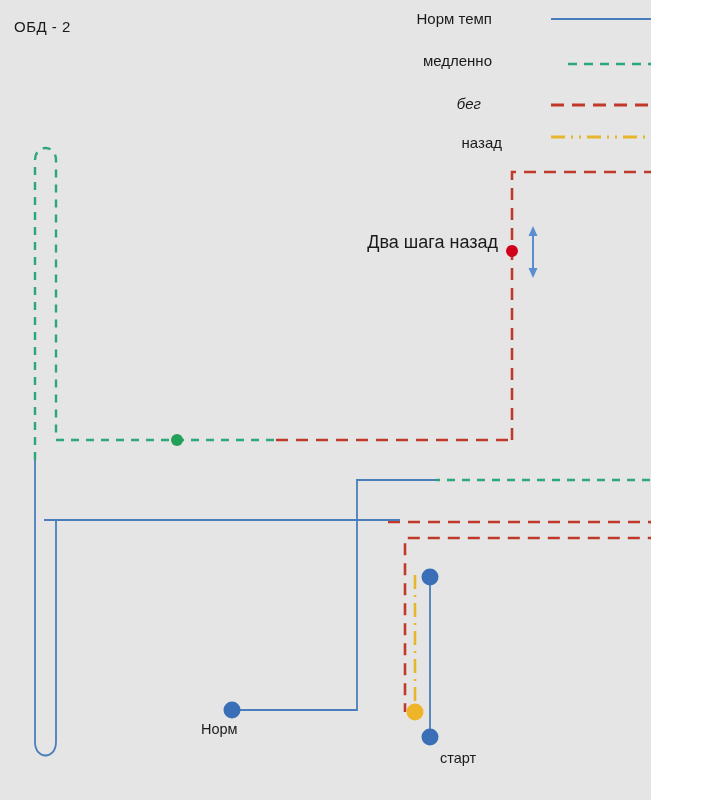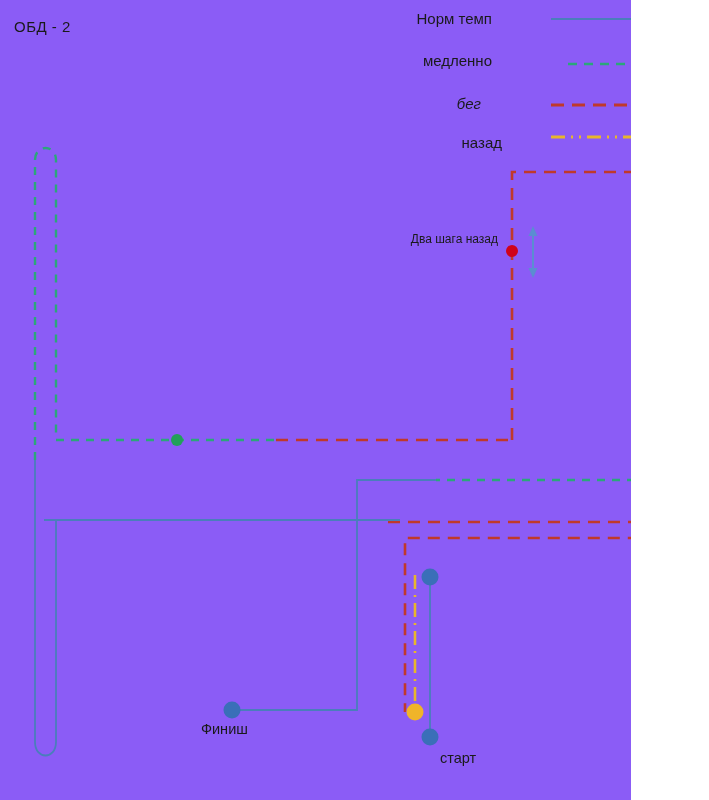--- a/index.html
+++ b/index.html
@@ -7,22 +7,23 @@
     padding: 0;
     background: #ffffff;
   }
   body {
     font-family: "Liberation Sans", sans-serif;
   }
   #canvas {
     position: relative;
     width: 631px;
     height: 800px;
-    background: #8b5cf6;
+    background: #e5e5e5;
     overflow: hidden;
+    padding-left: 20px;
   }
   #diagram-svg {
     position: absolute;
     left: 0;
     top: 0;
     width: 709px;
     height: 800px;
   }
   .lbl {
     position: absolute;
@@ -38,21 +39,21 @@
   }
   .legend-label {
     font-size: 15px;
     text-align: right;
   }
   #legend-label-0 { left: 392px; top: 10px; width: 100px; }
   #legend-label-1 { left: 392px; top: 52px; width: 100px; }
   #legend-label-2 { left: 381px; top: 95px; width: 100px; font-style: italic; }
   #legend-label-3 { left: 392px; top: 134px; width: 110px; }
   .ann-line {
-    font-size: 12px;
+    font-size: 18px;
     text-align: right;
     width: 200px;
   }
   #ann-line-0 { left: 298px; top: 232px; }
   #ann-line-1 { left: 298px; top: 256px; }
   #finish-label {
     left: 201px;
     top: 721px;
     font-size: 14.5px;
   }
@@ -125,17 +126,17 @@
 
   <div class="lbl legend-label" id="legend-label-1">медленно</div>
 
   <div class="lbl legend-label" id="legend-label-2">бег</div>
 
   <div class="lbl legend-label" id="legend-label-3">назад</div>
 
   <div class="lbl ann-line" id="ann-line-0">Два шага назад</div>
 
 
-  <div class="lbl" id="finish-label">Финиш</div>
+  <div class="lbl" id="finish-label">Норм</div>
 
   <div class="lbl" id="start-label">старт</div>
 
 </div>
 
 </body></html>

